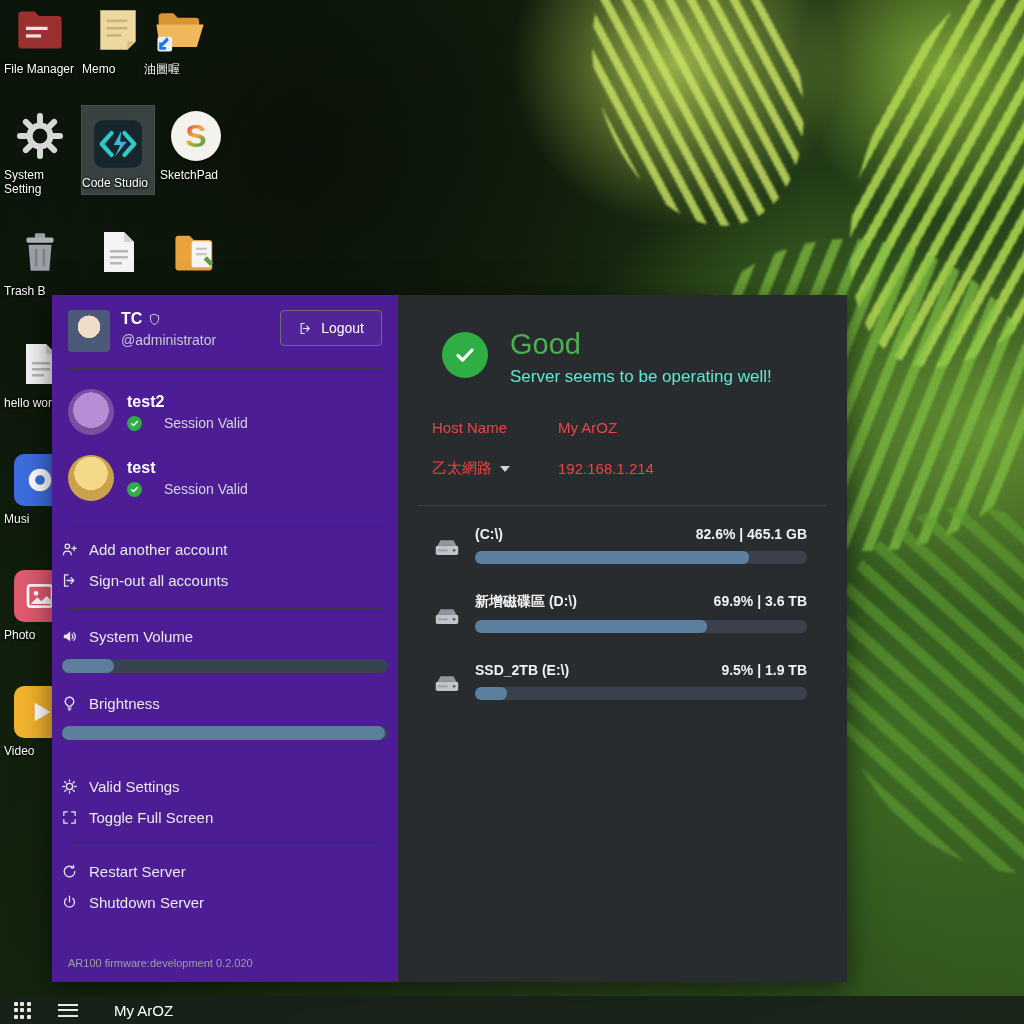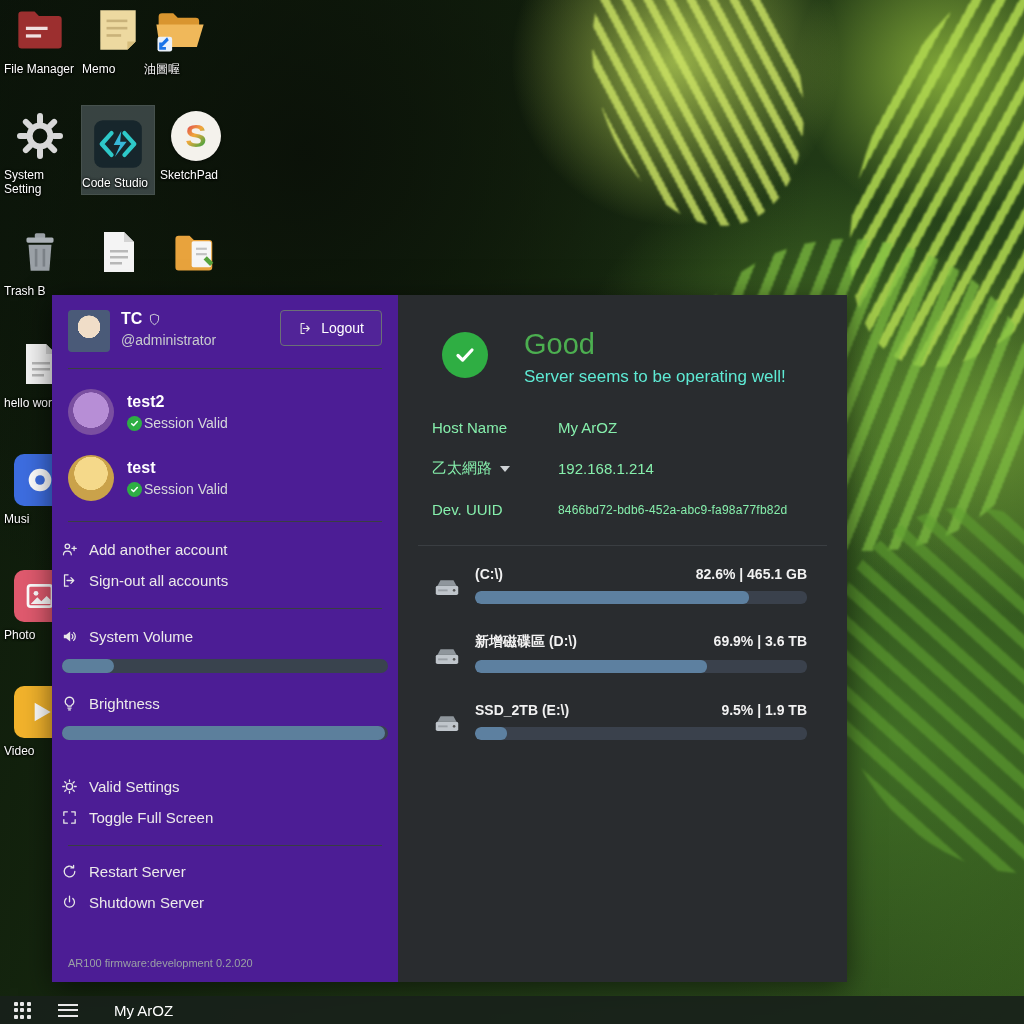--- a/index.html
+++ b/index.html
@@ -63,45 +63,45 @@
     padding:9px 17px; border:1px solid #6b7076; border-radius:4px; background:rgba(255,255,255,.03);
     color:#fff; font-size:14px; cursor:pointer; }
   .divider { border:none; border-top:1px solid #3a3e42; margin:2px 16px; }
 
   .account { display:flex; align-items:center; padding:10px 16px; cursor:pointer; }
   .avatar-rd { width:46px; height:46px; border-radius:50%; flex:none; }
   .av-test2 { background:radial-gradient(circle at 50% 46%, #b78ed6 0 52%, #7a4fa0 53%); }
   .av-test  { background:radial-gradient(circle at 50% 40%, #f5d98a 0 46%, #caa24a 47%); }
   .account-txt { margin-left:13px; }
   .account-name { font-size:16px; font-weight:bold; color:#fff; }
-  .account-status { font-size:14px; color:#d6d8da; margin-top:4px; display:flex; align-items:center; gap:2px; }
+  .account-status { font-size:14px; color:#d6d8da; margin-top:4px; display:flex; align-items:center; gap:22px; }
   .check-dot { width:15px; height:15px; border-radius:50%; background:#2eae44;
     display:inline-flex; align-items:center; justify-content:center; flex:none; }
   .check-dot svg { width:9px; height:9px; }
 
   .menu-block { padding:4px 8px; }
   .menu-item { display:flex; align-items:center; gap:11px; height:31px; font-size:15px; color:#eceaea; cursor:pointer; }
   .mi-icon { width:18px; height:18px; flex:none; display:flex; align-items:center; justify-content:center; }
   .mi-icon svg { width:17px; height:17px; }
 
   .slider { height:14px; background:#39434e; border-radius:7px; margin:7px 2px 15px; cursor:pointer; }
   .slider-fill { height:100%; background:#5c7f9c; border-radius:7px; }
 
   .firmware { margin-top:auto; padding:8px 16px 13px; font-size:11px; color:#9aa0a5; }
 
   
-  .status-header { display:flex; gap:36px; padding:33px 36px 8px 44px; align-items:flex-start; }
+  .status-header { display:flex; gap:22px; padding:33px 36px 8px 44px; align-items:flex-start; }
   .check-big { width:46px; height:46px; border-radius:50%; background:#2fae43; flex:none;
     display:flex; align-items:center; justify-content:center; margin-top:4px; }
   .check-big svg { width:24px; height:24px; }
   .status-title { font-size:29px; color:#4caf50; }
   .status-sub { font-size:17px; color:#5eead4; margin-top:6px; }
 
   .info-rows { padding:24px 40px 4px 34px; }
-  .info-row { display:flex; align-items:center; margin-bottom:23px; font-size:15px; color:#86efac; }
+  .info-row { display:flex; align-items:center; margin-bottom:23px; font-size:15px; color:#ef4444; }
   .info-label { width:126px; flex:none; display:flex; align-items:center; gap:8px; }
   .caret-down { width:0; height:0; border-left:5px solid transparent; border-right:5px solid transparent;
     border-top:6px solid #cfd3d6; display:inline-block; }
   .uuid-val { font-size:12px; letter-spacing:.2px; }
 
   .disks { padding:20px 40px 0 34px; }
   .disk-row { display:flex; gap:13px; align-items:flex-end; margin-bottom:29px; }
   .disk-icon { width:30px; flex:none; margin-bottom:-1px; }
   .disk-icon svg { width:30px; height:26px; }
   .disk-main { flex:1; }
@@ -459,24 +459,20 @@
         <span class="info-label">Host Name</span>
         <span>My ArOZ</span>
       </div>
       <div class="info-row">
         <span class="info-label">
           <span>乙太網路</span>
           <span class="caret-down"></span>
         </span>
         <span>192.168.1.214</span>
       </div>
-      <div class="info-row">
-        <span class="info-label">Dev. UUID</span>
-        <span class="uuid-val">8466bd72-bdb6-452a-abc9-fa98a77fb82d</span>
-      </div>
     </div>
 
     <hr class="divider" style="margin:0 20px;">
 
     <div class="disks">
       <div class="disk-row">
         <span class="disk-icon"><svg viewBox="0 0 24 22">
               <path fill="#8f969c" d="M4 9l2.5-4.5h11L20 9z"></path>
               <rect x="2.5" y="9" width="19" height="8" rx="1.5" fill="#bfc5cb"></rect>
               <circle cx="18" cy="13" r="1.1" fill="#555"></circle>

